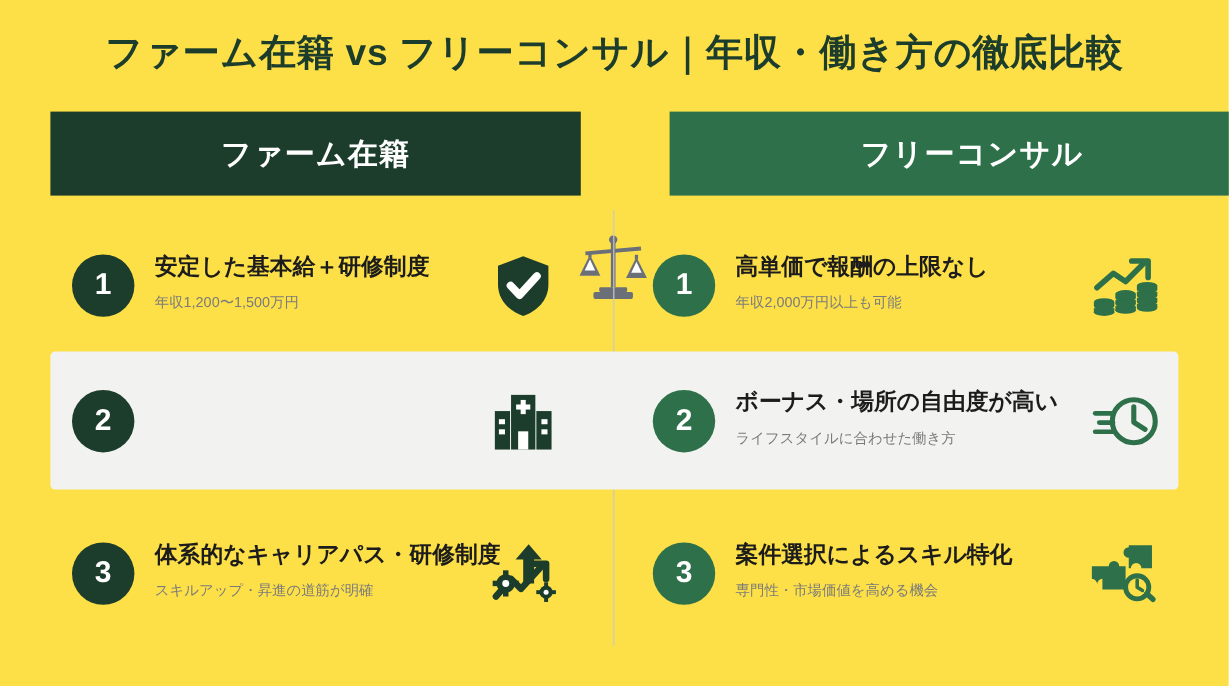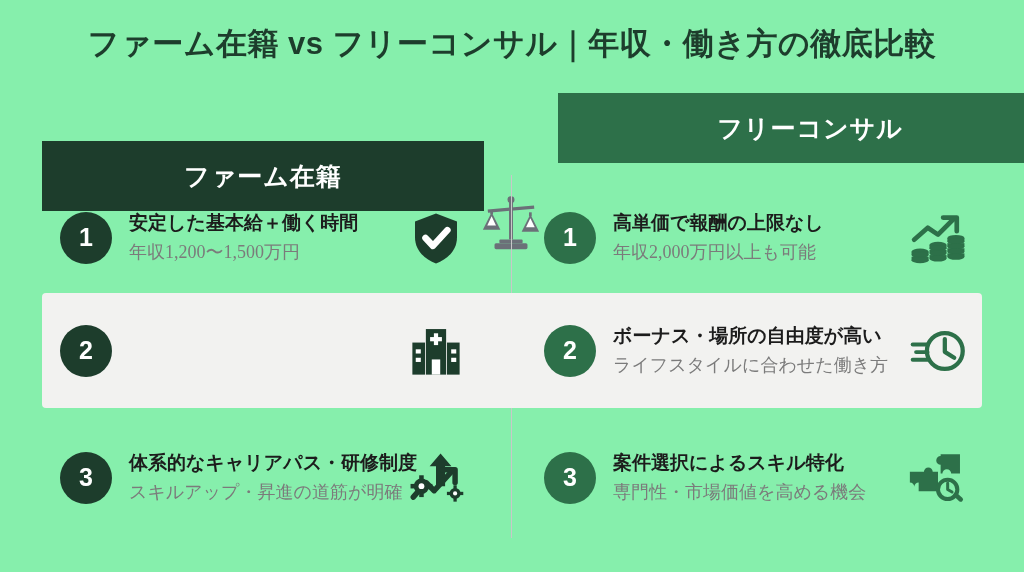--- a/index.html
+++ b/index.html
@@ -9,21 +9,21 @@
     height: 572px;
     background: #ffffff;
     font-family: "Liberation Sans", "DejaVu Sans", sans-serif;
     overflow: hidden;
   }
 
   .infographic {
     position: relative;
     width: 1024px;
     height: 572px;
-    background: #86efac;
+    background: #fde047;
   }
 
   
   .title-bar {
     position: absolute;
     top: 22px;
     left: 0;
     width: 1024px;
     text-align: center;
   }
@@ -49,21 +49,20 @@
     top: 0;
     height: 70px;
     display: flex;
     align-items: center;
     justify-content: center;
   }
   .header-left {
     left: 42px;
     width: 442px;
     background: #1d3d2c;
-    margin-top: 48px;
   }
   .header-right {
     left: 558px;
     width: 504px;
     background: #2d7049;
   }
   .header-label {
     font-size: 25px;
     font-weight: bold;
     color: #ffffff;
@@ -140,26 +139,25 @@
     min-width: 0;
   }
   .t-title {
     font-size: 19px;
     font-weight: bold;
     color: #1c1c1c;
     line-height: 28px;
     white-space: nowrap;
   }
   .t-sub {
-    font-size: 18px;
+    font-size: 12px;
     color: #7b7b7b;
     line-height: 27px;
     margin-top: 2px;
     white-space: nowrap;
-    font-family: Liberation Serif, serif;
   }
 
   .row-icon {
     flex: 0 0 auto;
     width: 64px;
     height: 64px;
     display: flex;
     align-items: center;
     justify-content: center;
     margin-left: 2px;
@@ -203,21 +201,21 @@
   </div>
 
   <div class="divider"></div>
 
   <div class="rows">
 
     <div class="row row-0">
       <div class="cell cell-left">
         <div class="num-circle num-dark">1</div>
         <div class="texts">
-          <div class="t-title">安定した基本給＋働く時間</div>
+          <div class="t-title">安定した基本給＋研修制度</div>
           <div class="t-sub">年収1,200〜1,500万円</div>
         </div>
         <div class="row-icon icon-left-pos">
           <svg width="56" height="56" viewBox="0 0 64 64" aria-hidden="true">
             <path d="M32 4 L56 13 V31 C56 46 45 56.5 32 61 C19 56.5 8 46 8 31 V13 Z" fill="#1d3d2c"></path>
             <path d="M20 32 L28.5 41 L45 23" stroke="#ffffff" stroke-width="7.5" fill="none" stroke-linecap="round" stroke-linejoin="round"></path>
           </svg>
         </div>
       </div>
       <div class="cell cell-right">

